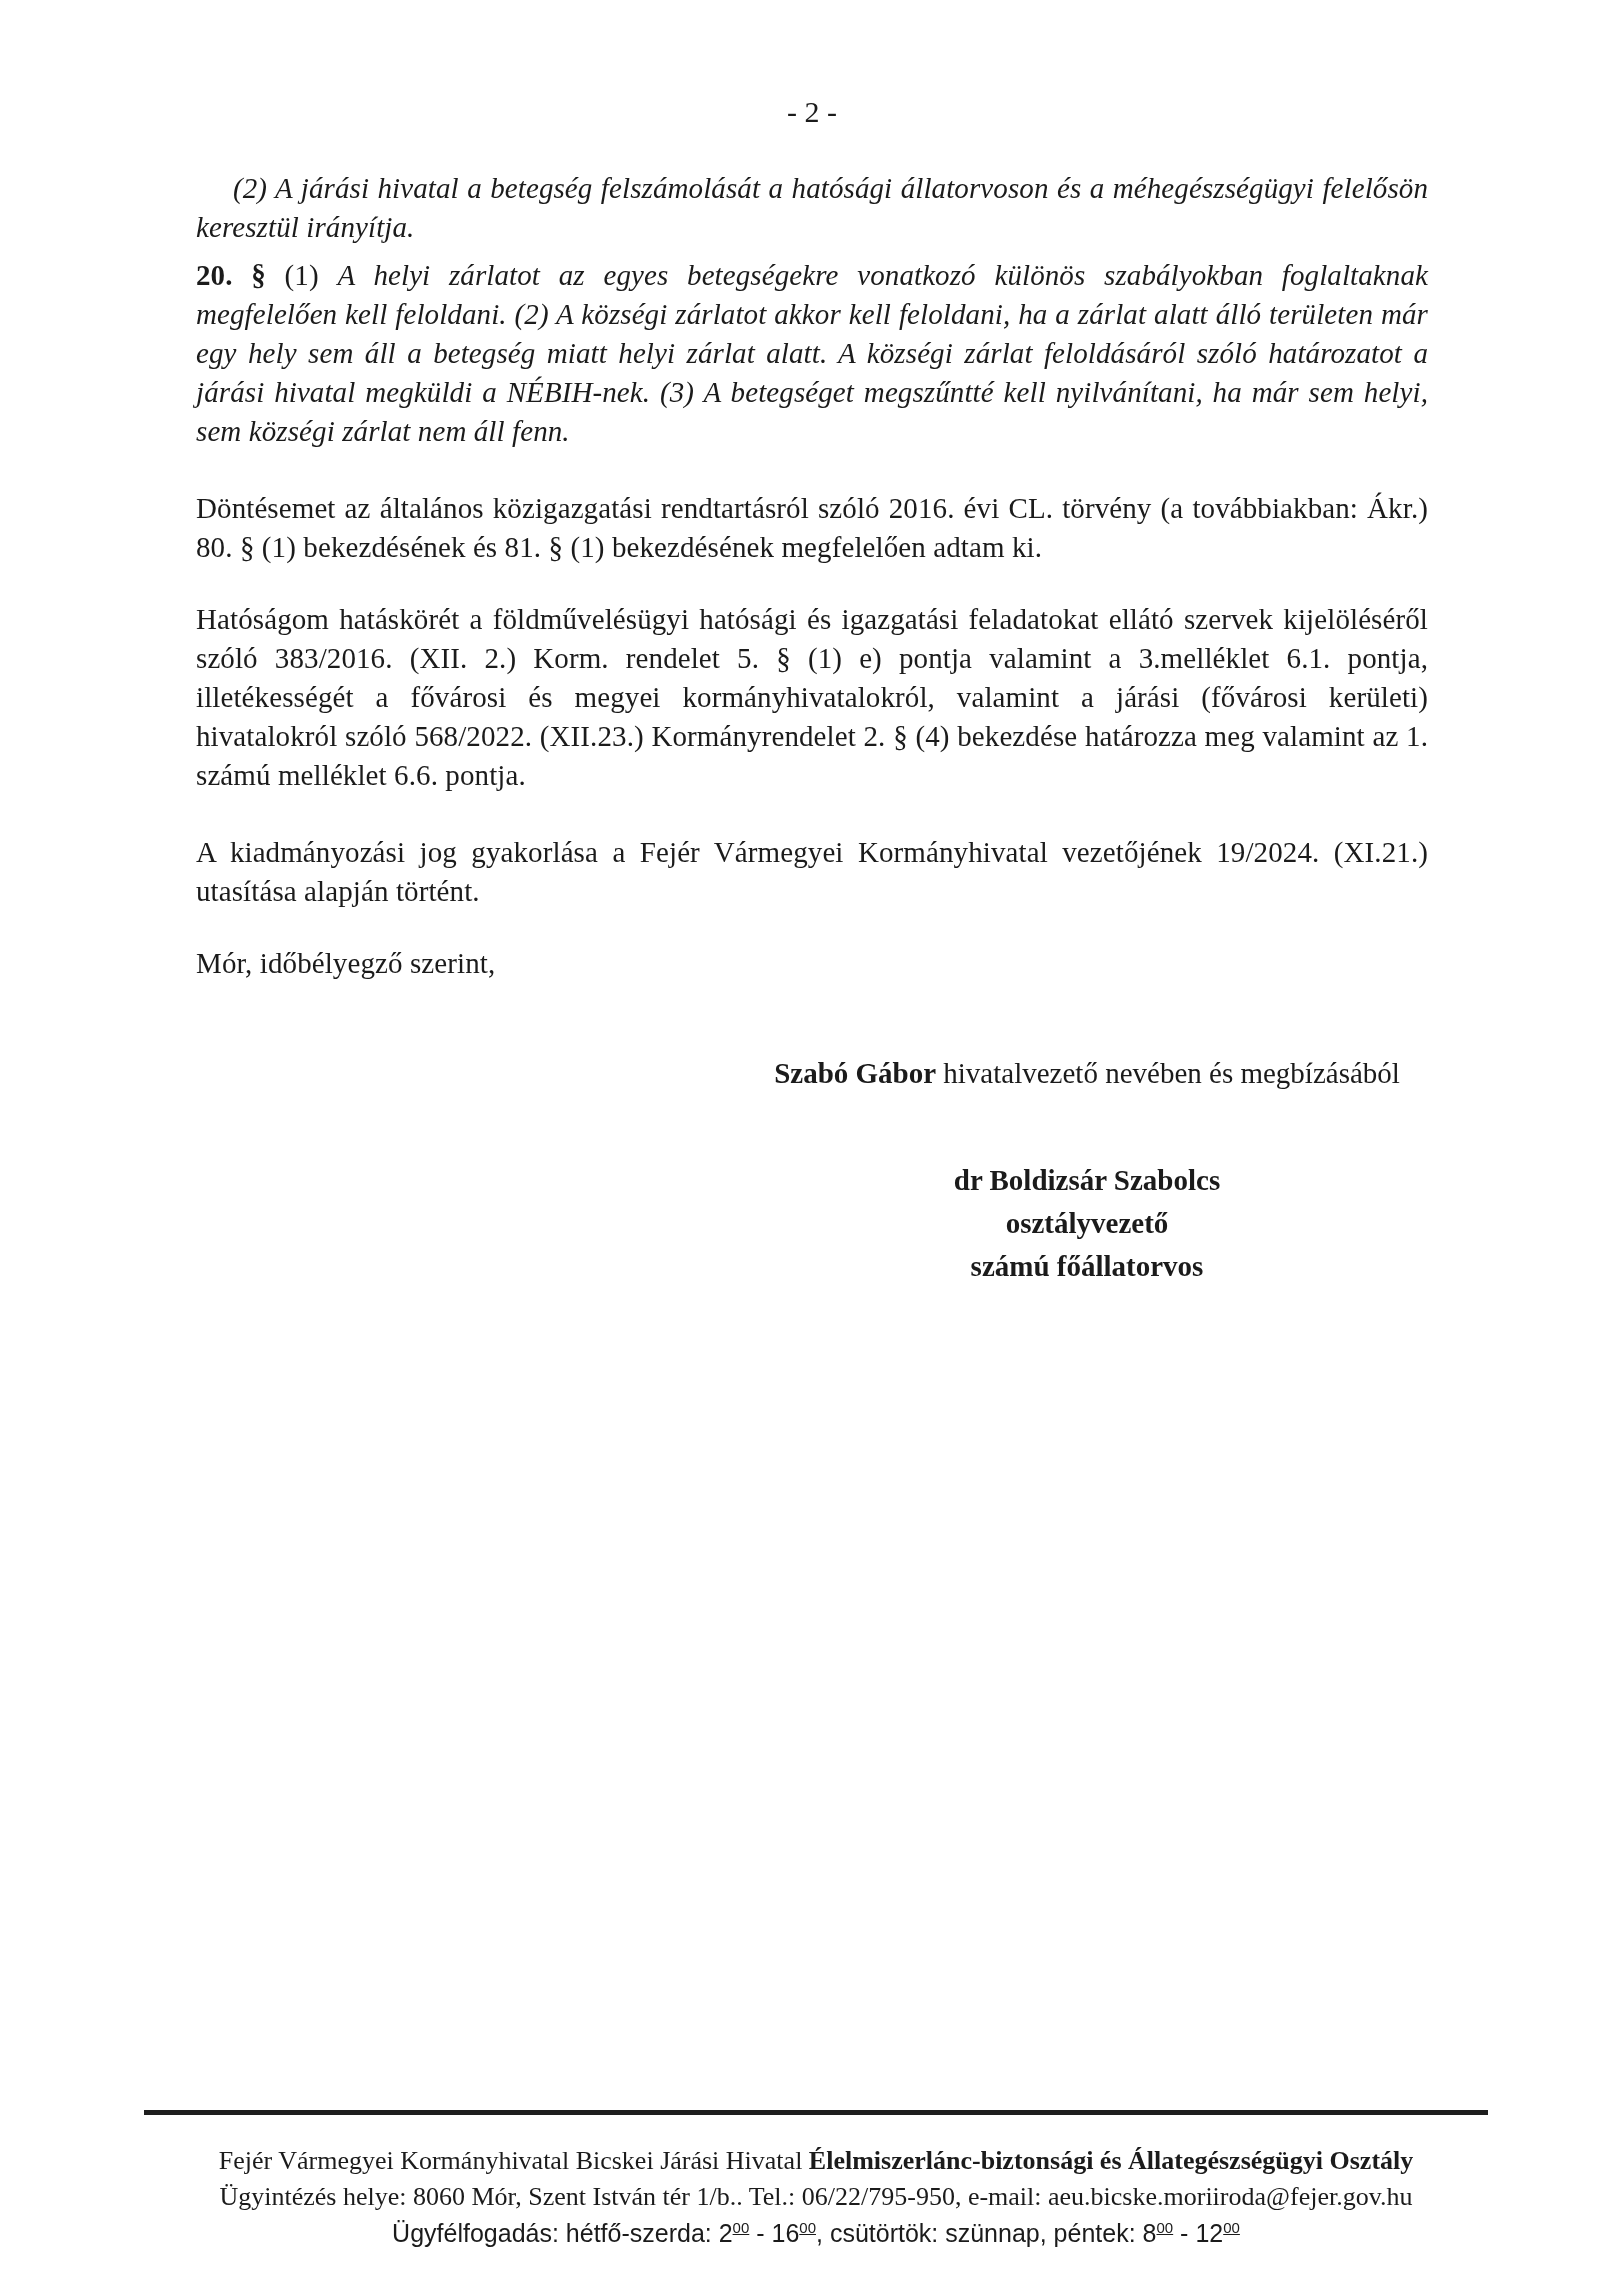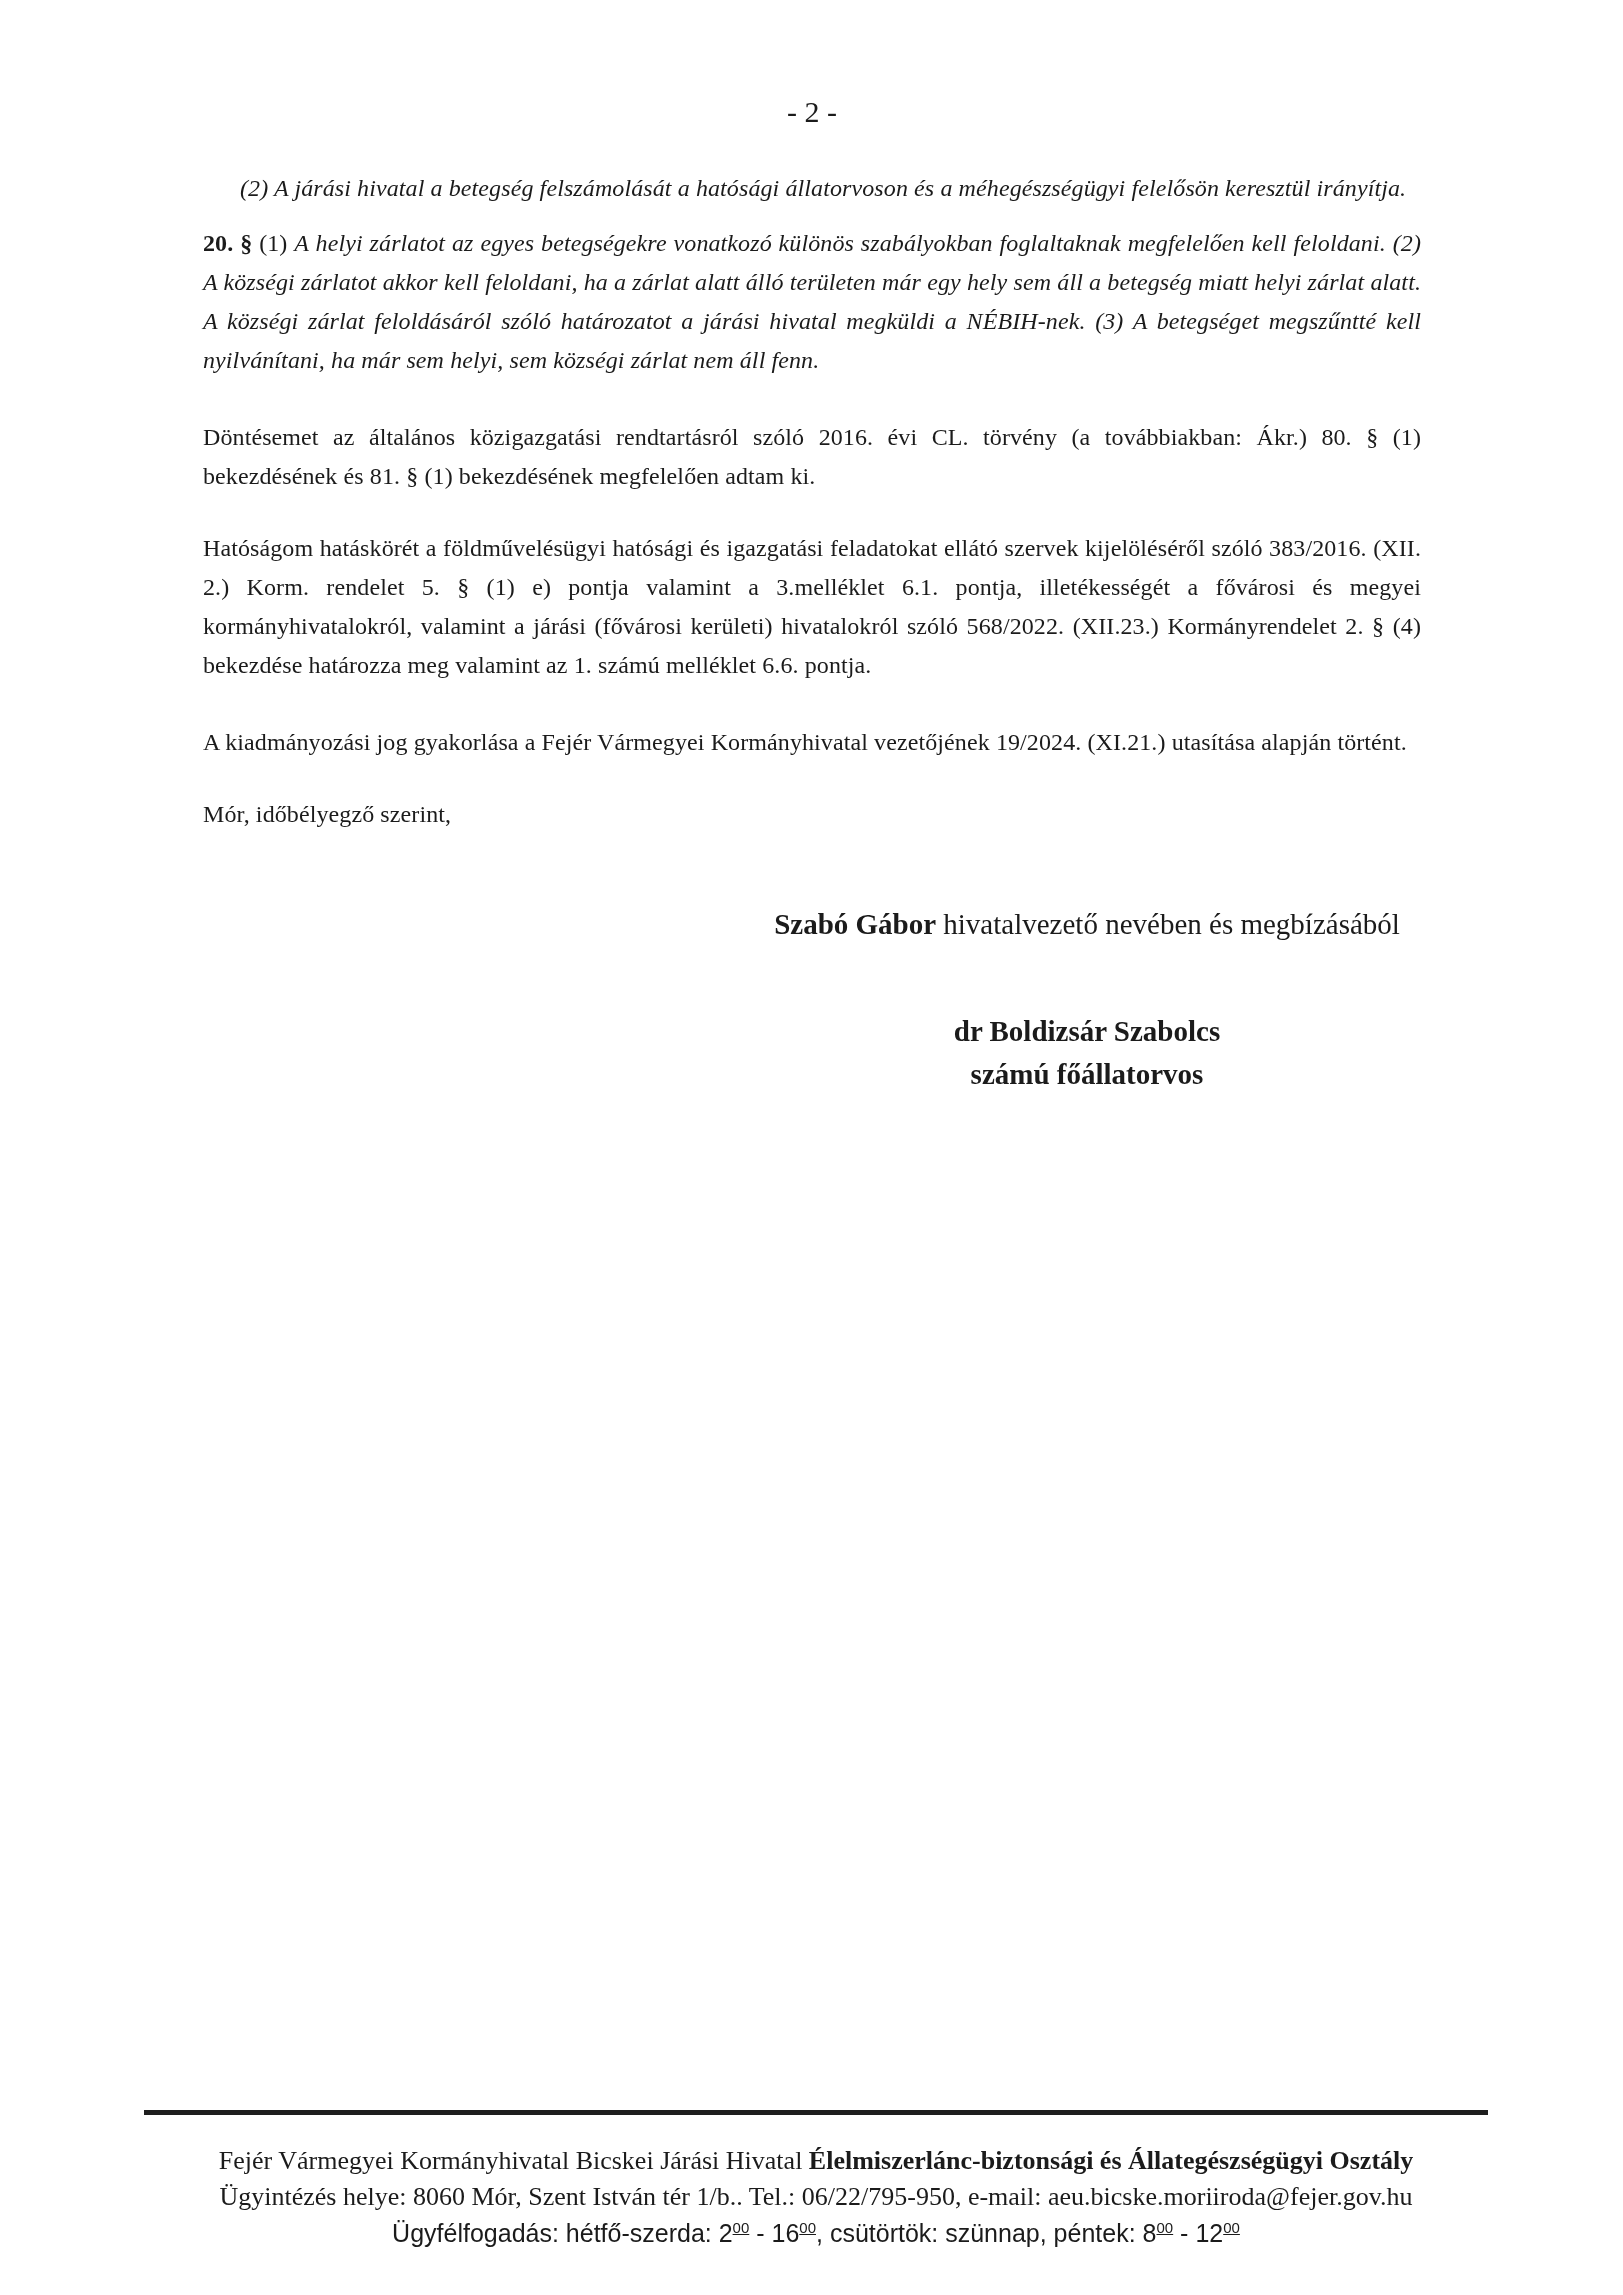--- a/index.html
+++ b/index.html
@@ -22,22 +22,22 @@
     top: 92px;
     width: 1250px;
   }
   .page-number {
     text-align: center;
     font-size: 30px;
     line-height: 39px;
     margin: 0 0 38px 0;
   }
   .para {
-    margin: 16px;
-    font-size: 24px;
+    margin: 9px;
+    font-size: 29px;
     line-height: 39px;
     text-align: justify;
     letter-spacing: 0.1px;
   }
   .indent { text-indent: 37px; }
   .b { font-weight: bold; }
   .i { font-style: italic; }
   .mt-sm { margin-top: 27.5px; }
   .mt-md { margin-top: 33px; }
   .mt-lg { margin-top: 38px; }
@@ -113,20 +113,21 @@
     <p class="para mt-md">Hatóságom hatáskörét a földművelésügyi hatósági és igazgatási feladatokat ellátó szervek kijelöléséről szóló 383/2016. (XII. 2.) Korm. rendelet 5. § (1) e) pontja valamint a 3.melléklet 6.1. pontja, illetékességét a fővárosi és megyei kormányhivatalokról, valamint a járási (fővárosi kerületi) hivatalokról szóló 568/2022. (XII.23.) Kormányrendelet 2. § (4) bekezdése határozza meg valamint az 1. számú melléklet 6.6. pontja.</p>
 
     <p class="para mt-lg">A kiadmányozási jog gyakorlása a Fejér Vármegyei Kormányhivatal vezetőjének 19/2024. (XI.21.) utasítása alapján történt.</p>
 
     <p class="para dateline">Mór, időbélyegző szerint,</p>
 
     <div class="sig">
       <div class="sig-authorization"><span class="b">Szabó Gábor</span><span> hivatalvezető nevében és megbízásából</span></div>
       <div class="sig-block">
         <div>dr Boldizsár Szabolcs</div>
+        <div>osztályvezető</div>
         <div>számú főállatorvos</div>
       </div>
     </div>
 
   </div>
 
   <div class="footer">
     <hr class="footer-rule">
     <p class="footer-line first"><span>Fejér Vármegyei Kormányhivatal Bicskei Járási Hivatal </span><span class="b">Élelmiszerlánc-biztonsági és Állategészségügyi Osztály</span></p>
     <p class="footer-line">Ügyintézés helye: 8060 Mór, Szent István tér 1/b.. Tel.: 06/22/795-950, e-mail: aeu.bicske.moriiroda@fejer.gov.hu</p>

